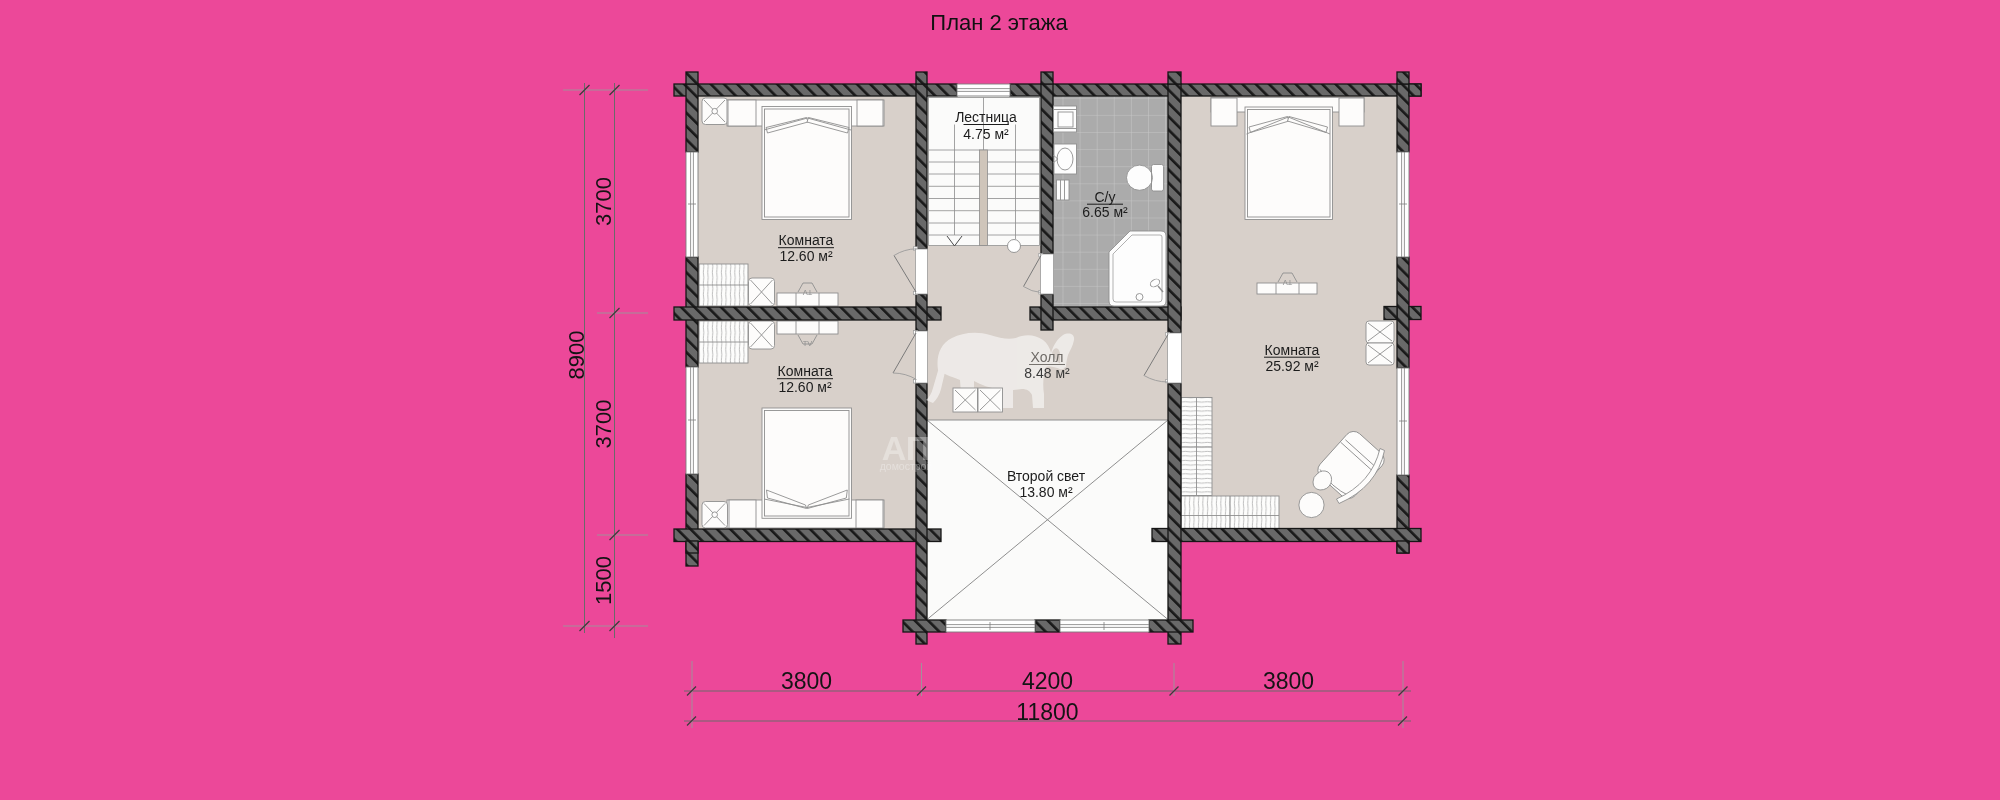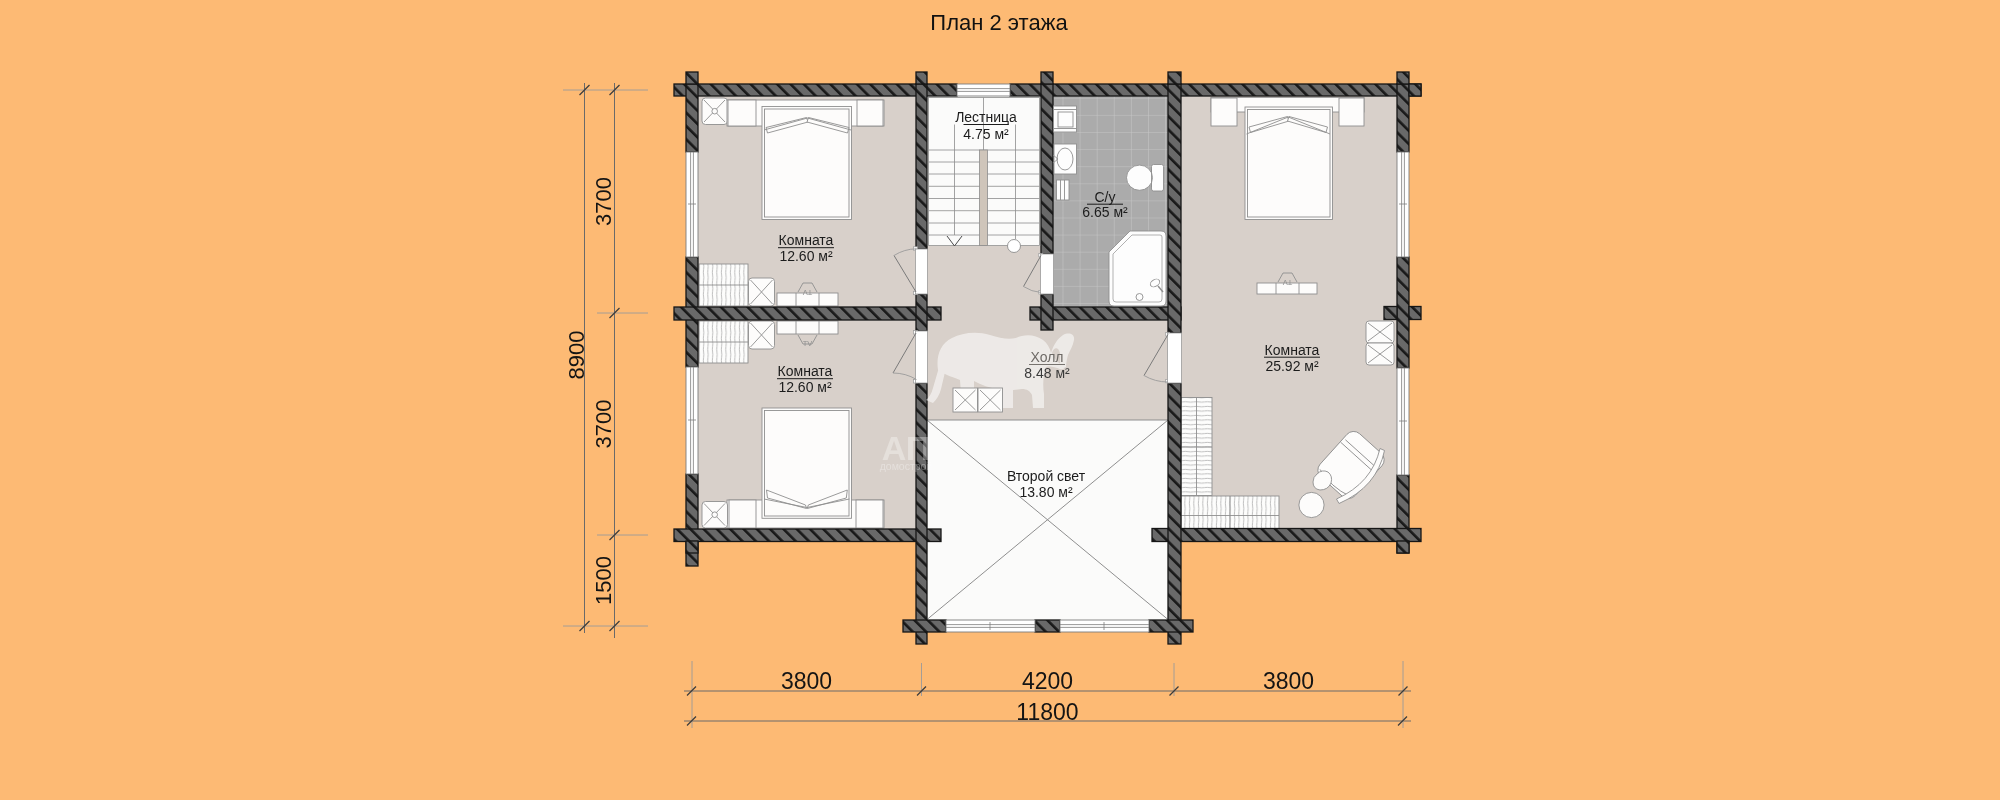--- a/index.html
+++ b/index.html
@@ -1,16 +1,16 @@
 <!DOCTYPE html>
 <html><head>
 <meta charset="utf-8">
 <style>
 html,body{margin:0;padding:0;background:#ffffff;}
-#page{position:relative;width:2000px;height:800px;background:#fdba74;overflow:hidden;
+#page{position:relative;width:2000px;height:800px;background:#ec4899;overflow:hidden;
 font-family:"Liberation Sans", sans-serif;}
 svg{position:absolute;left:0;top:0;}
 </style>
 </head>
 <body>
 <div id="page">
 <svg width="2000" height="800" viewBox="0 0 2000 800">
 <defs>
 <pattern id="hatch" width="9.4" height="9.4" patternUnits="userSpaceOnUse" patternTransform="rotate(-45)">
 <rect width="9.4" height="9.4" fill="#696969"></rect>

